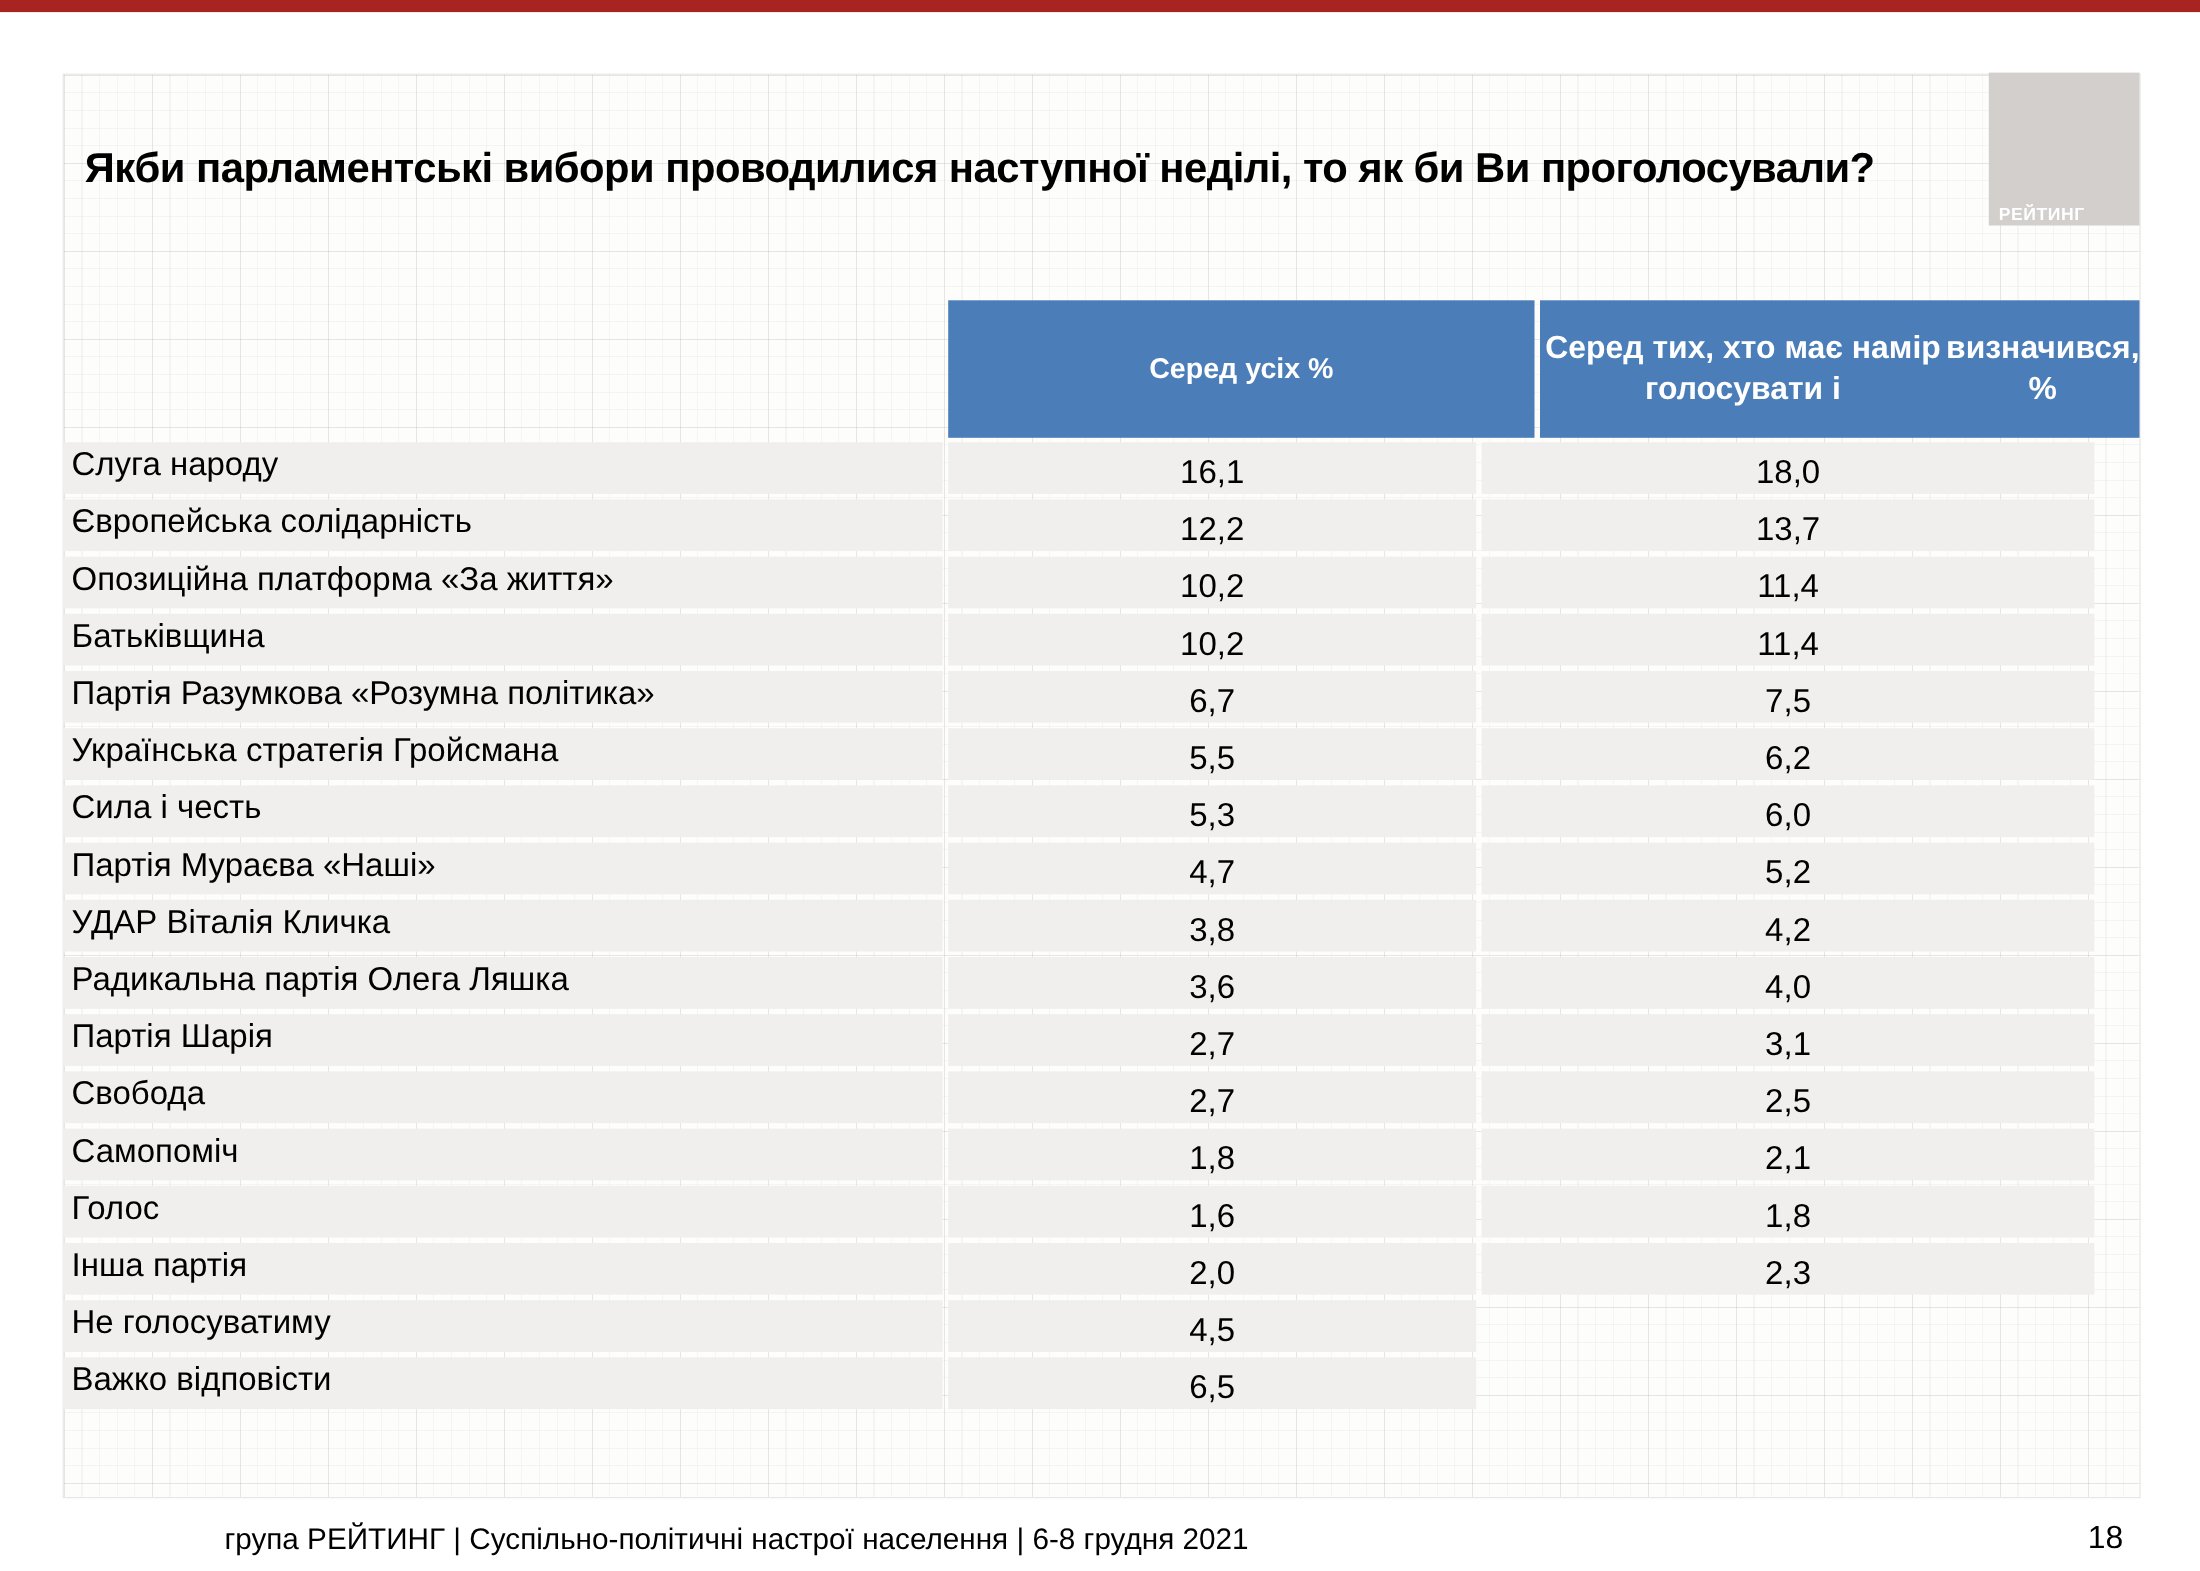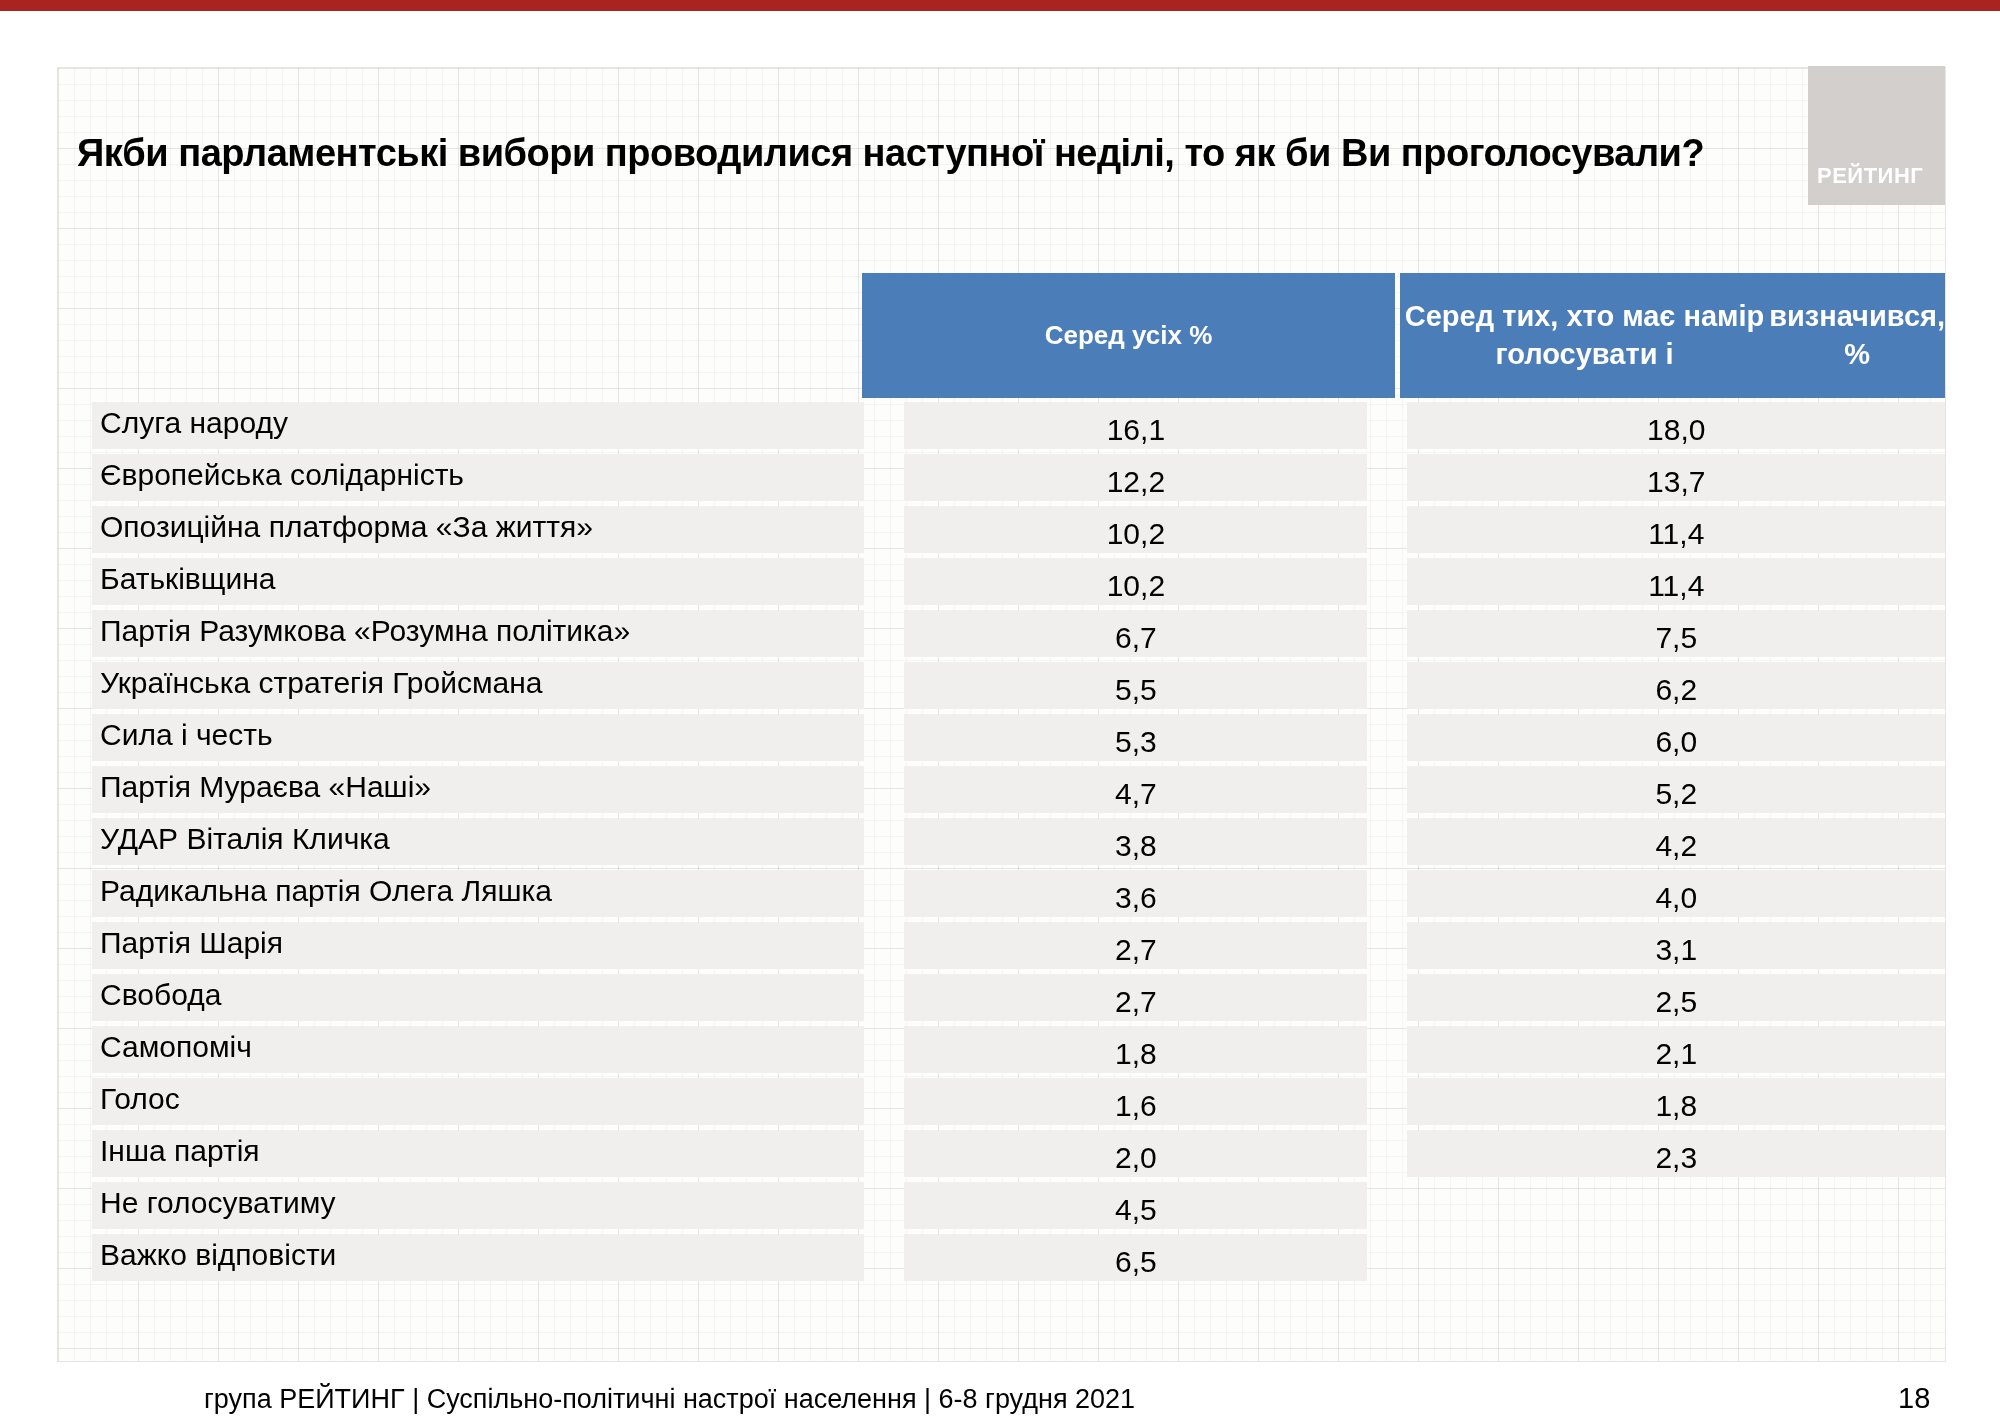--- a/index.html
+++ b/index.html
@@ -30,22 +30,22 @@
     position:absolute;left:77px;top:132px;width:1760px;
     font-size:38px;font-weight:700;line-height:1.15;
     letter-spacing:-0.5px;
     margin:0;
   }
   .logo-box{
     position:absolute;left:1808px;top:66px;width:137px;height:139px;
     background:#d2cfcc;
   }
   .logo-box span{
-    position:absolute;left:9px;bottom:16px;
-    color:#ffffff;font-weight:700;font-size:22px;letter-spacing:0.5px;
+    position:absolute;left:9px;bottom:0;
+    color:#ffffff;font-weight:700;font-size:16px;letter-spacing:0.5px;
     white-space:nowrap;
   }
   .table-header{
     position:absolute;left:862px;top:273px;
     display:flex;gap:5px;
   }
   .th{
     background:#4b7db8;color:#ffffff;font-weight:700;
     height:125px;box-sizing:border-box;
     display:flex;flex-direction:row;justify-content:center;align-items:center;
@@ -53,21 +53,21 @@
   }
   .th-all{width:533px;font-size:26px;}
   .th-decided{width:545px;font-size:29px;line-height:1.3;}
   .rows{
     position:absolute;left:57px;top:402px;width:1888px;
   }
   .trow{
     display:flex;gap:5px;height:47px;margin-bottom:5px;
   }
   .cell{
-    background:#f0efed;box-sizing:border-box;margin-left:35px;
+    background:#f0efed;box-sizing:border-box;
   }
   .cell.name{
     width:800px;font-size:30px;padding:4px 0 0 8px;line-height:34px;
     white-space:nowrap;overflow:hidden;
   }
   .cell.num{
     font-size:30px;line-height:34px;text-align:center;padding-top:11px;
   }
   .cell.num.all{width:480px;}
   .cell.num.decided{width:557px;}

